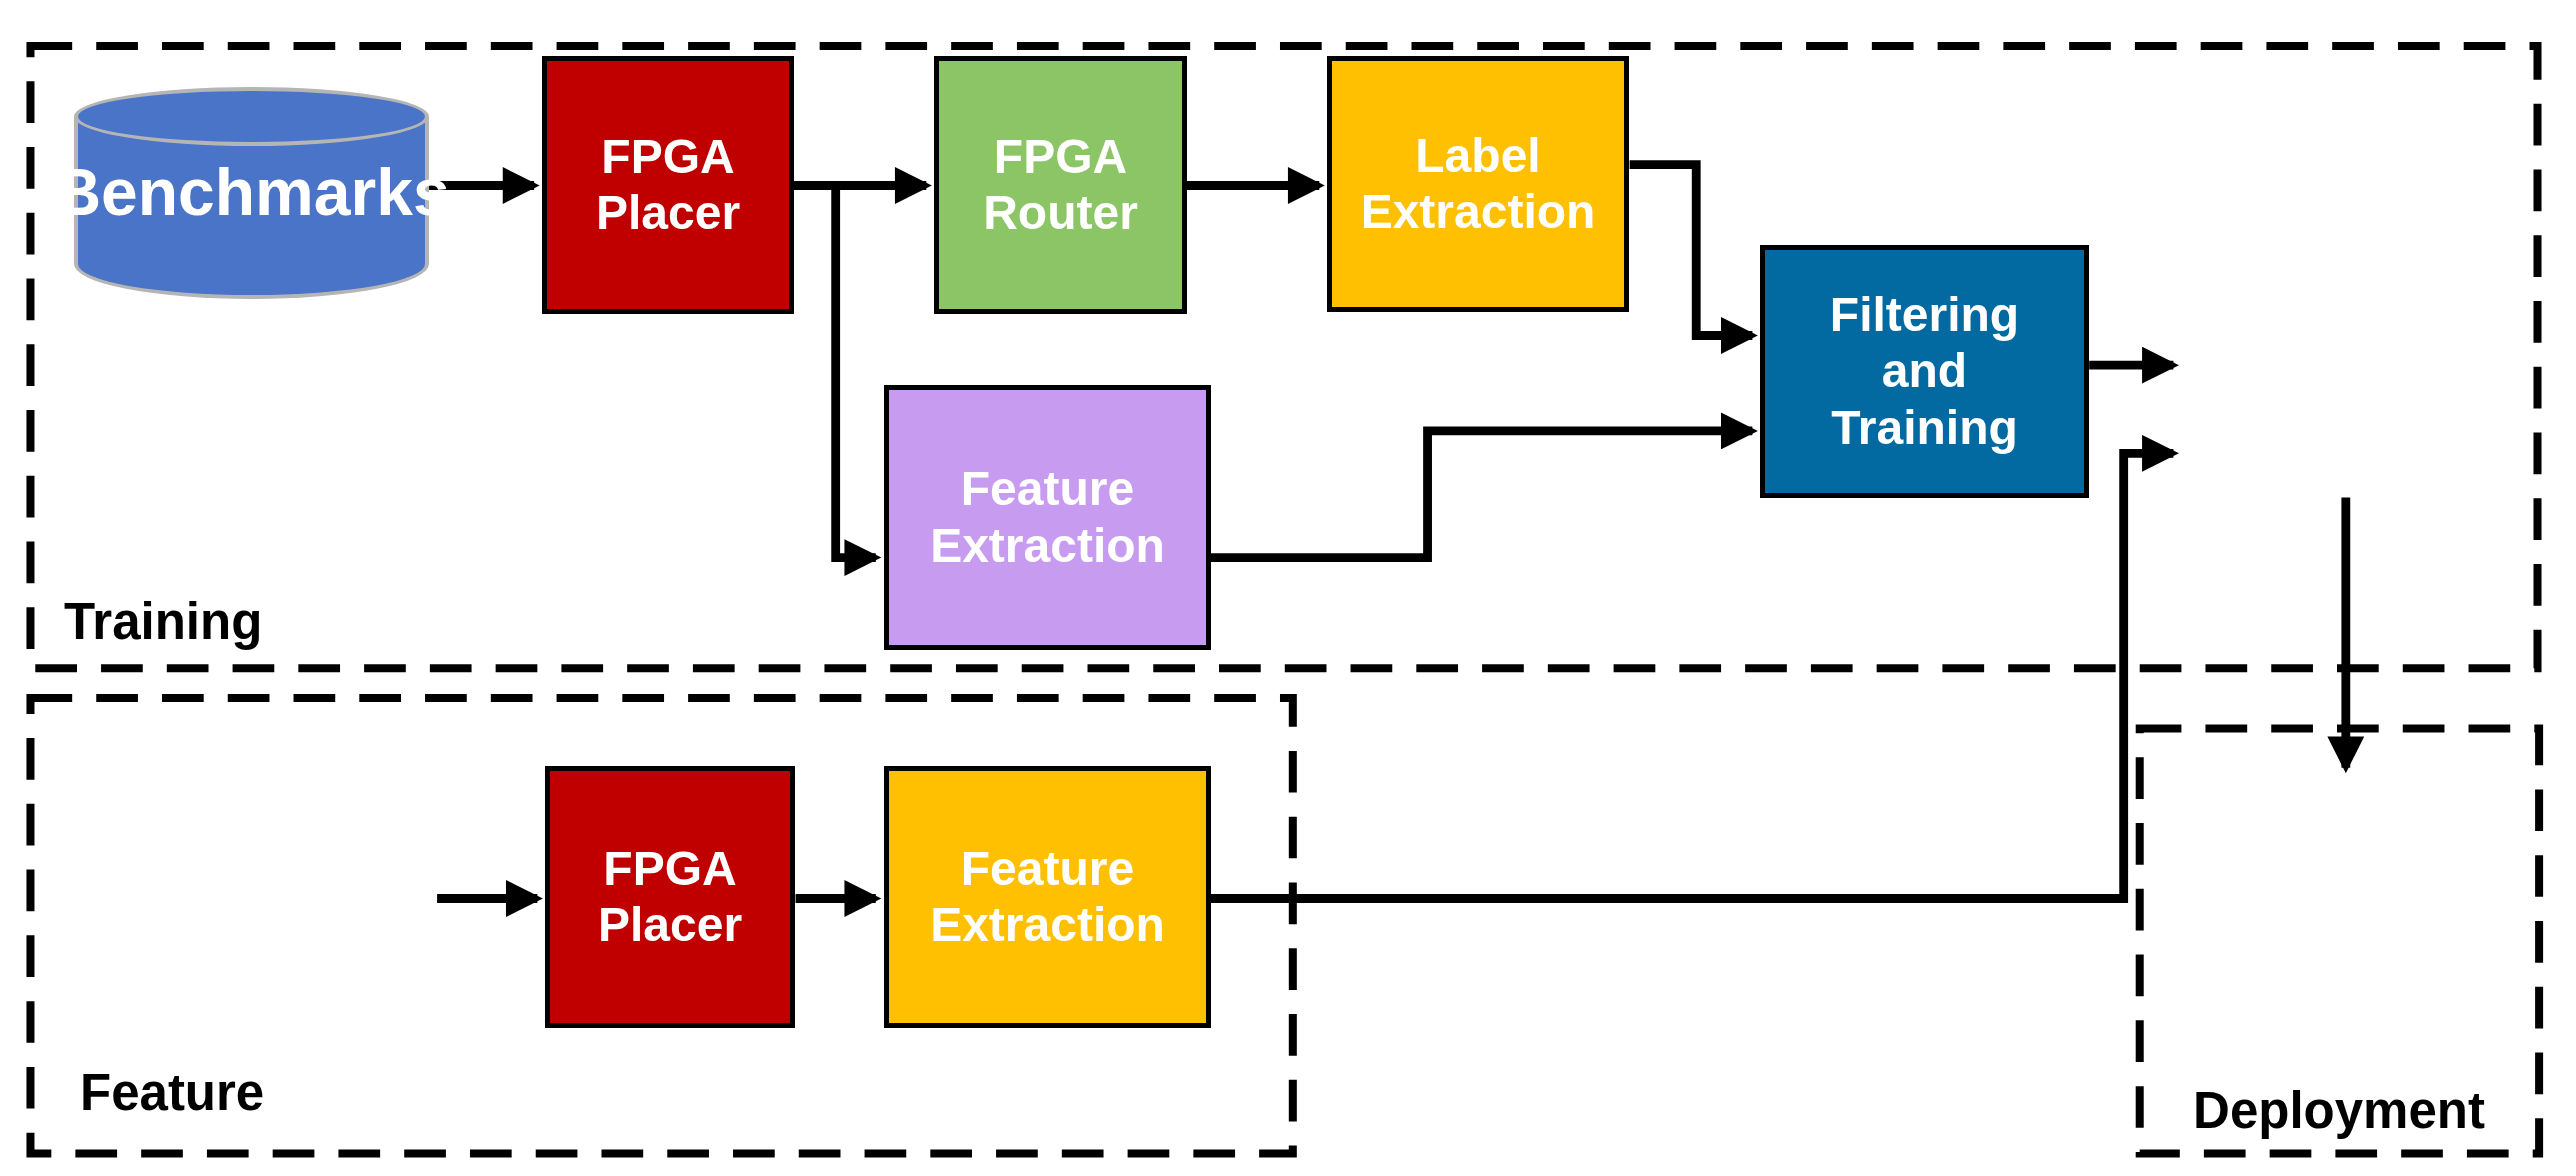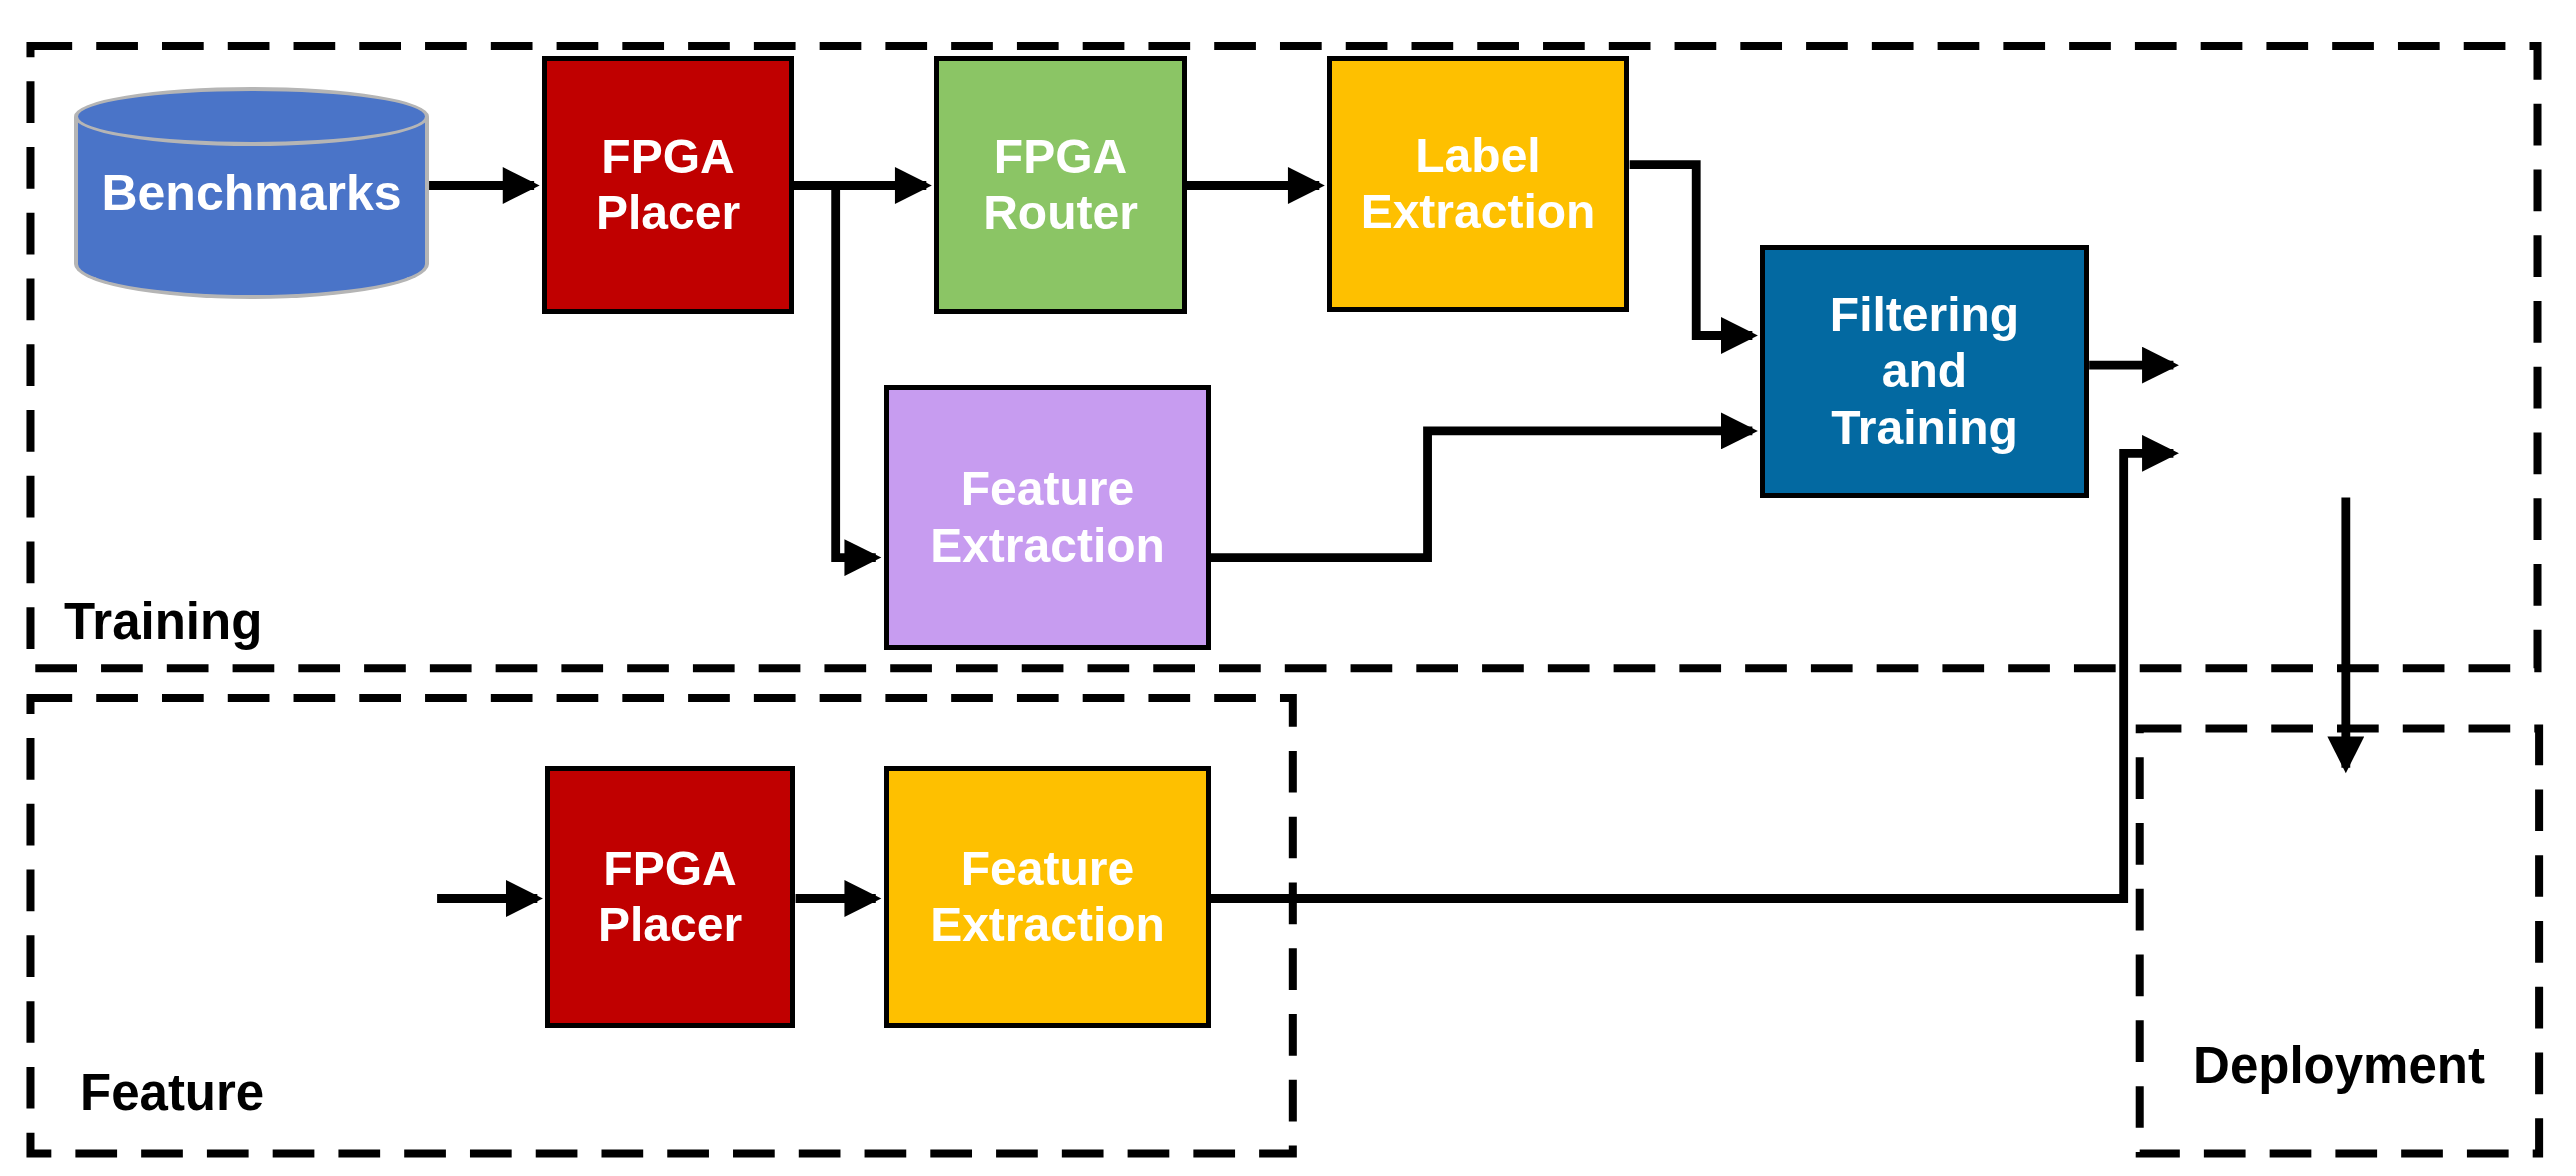--- a/index.html
+++ b/index.html
@@ -47,21 +47,21 @@
     border-right: 4.8px solid var(--c-db-border, #b5b5b5);
     border-bottom: 4.8px solid var(--c-db-border, #b5b5b5);
     border-radius: 0 0 50% 50% / 0 0 35px 35px;
     box-sizing: border-box;
     z-index: 1;
   }
   .cyl-label {
     position: absolute; inset: 0; z-index: 3;
     display: flex; align-items: center; justify-content: center;
     text-align: center;
-    color: #ffffff; font-weight: bold; font-size: 50px; line-height: 1.17;
+    color: #ffffff; font-weight: bold; font-size: 66px; line-height: 1.17;
     white-space: pre-line;
   }
   .section-label {
     position: absolute; z-index: 3;
     color: #000000; font-weight: bold; font-size: 51px;
     white-space: nowrap;
   }
   #deployment-label { text-align: center; }
 </style>
 </head>
@@ -133,16 +133,16 @@
   </div>
 
   <div class="node" style="left: 884px; top: 766px; width: 327px; height: 262px; background-color: rgb(254, 192, 0);">
     <span>Feature
 Extraction</span>
   </div>
 
 
   <div class="section-label" style="left:64px; top:592px;">Training</div>
   <div class="section-label" style="left:80px; top:1063px;">Feature</div>
-  <div class="section-label" id="deployment-label" style="left:2157px; top:1036px; width:364px;">Deployment</div>
+  <div class="section-label" id="deployment-label" style="left:2157px; top:1081px; width:364px;">Deployment</div>
 
 </div>
 
 
 </body></html>

